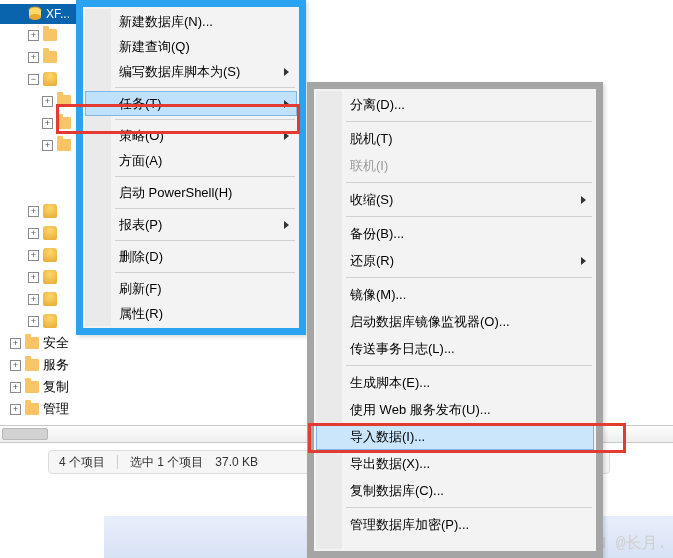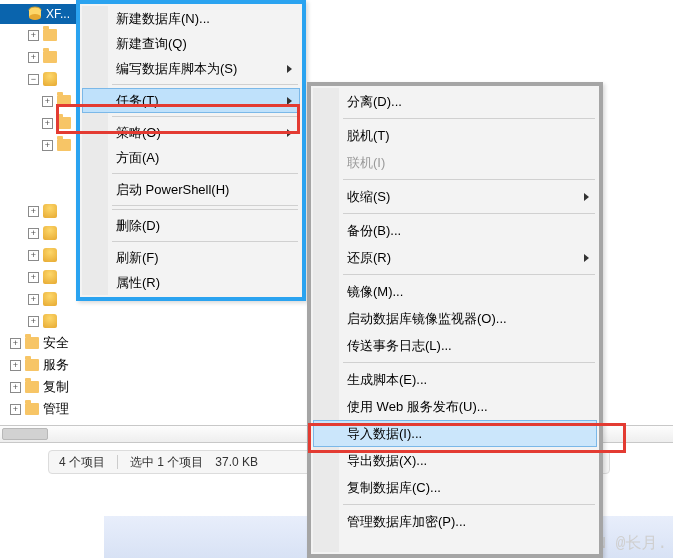--- a/index.html
+++ b/index.html
@@ -85,21 +85,21 @@
     position: absolute;
     top: 328px;
     left: 0;
     width: 104px;
   }
 
   
   .menu {
     position: absolute;
     background: #f3f3f3;
-    border: 4px solid #7f1d1d;
+    border: 7px solid #7f1d1d;
     box-shadow: 2px 2px 4px rgba(0,0,0,0.15);
     text-align: center;
   }
   .menu.menu1 {
     left: 76px;
     top: 0;
     width: 230px;
     border-color: #2aa3f0;
   }
   .menu-inner {
@@ -365,20 +365,24 @@
         <span class="sub-arrow"></span>
       </div>
     <div class="menu-item">
         <span>方面(A)</span>
       </div>
     <div class="menu-sep"></div>
     <div class="menu-item">
         <span>启动 PowerShell(H)</span>
       </div>
     <div class="menu-sep"></div>
+    <div class="menu-item">
+        <span>报表(P)</span>
+        <span class="sub-arrow"></span>
+      </div>
     <div class="menu-sep"></div>
     <div class="menu-item">
         <span>删除(D)</span>
       </div>
     <div class="menu-sep"></div>
     <div class="menu-item">
         <span>刷新(F)</span>
       </div>
     <div class="menu-item">
         <span>属性(R)</span>

